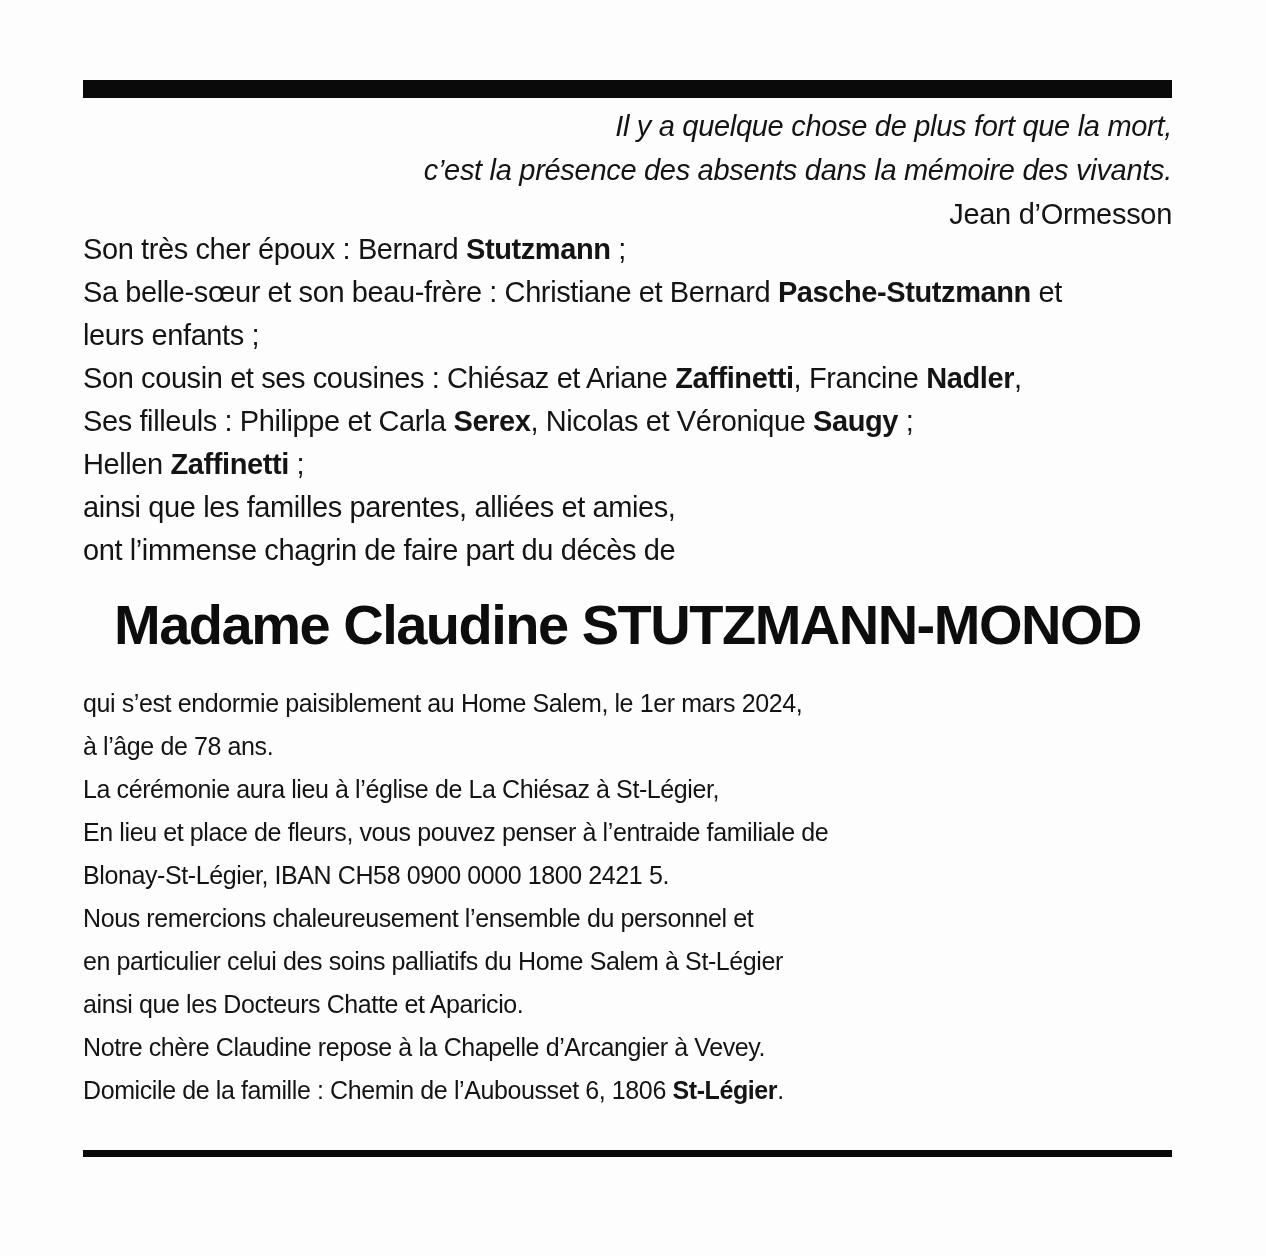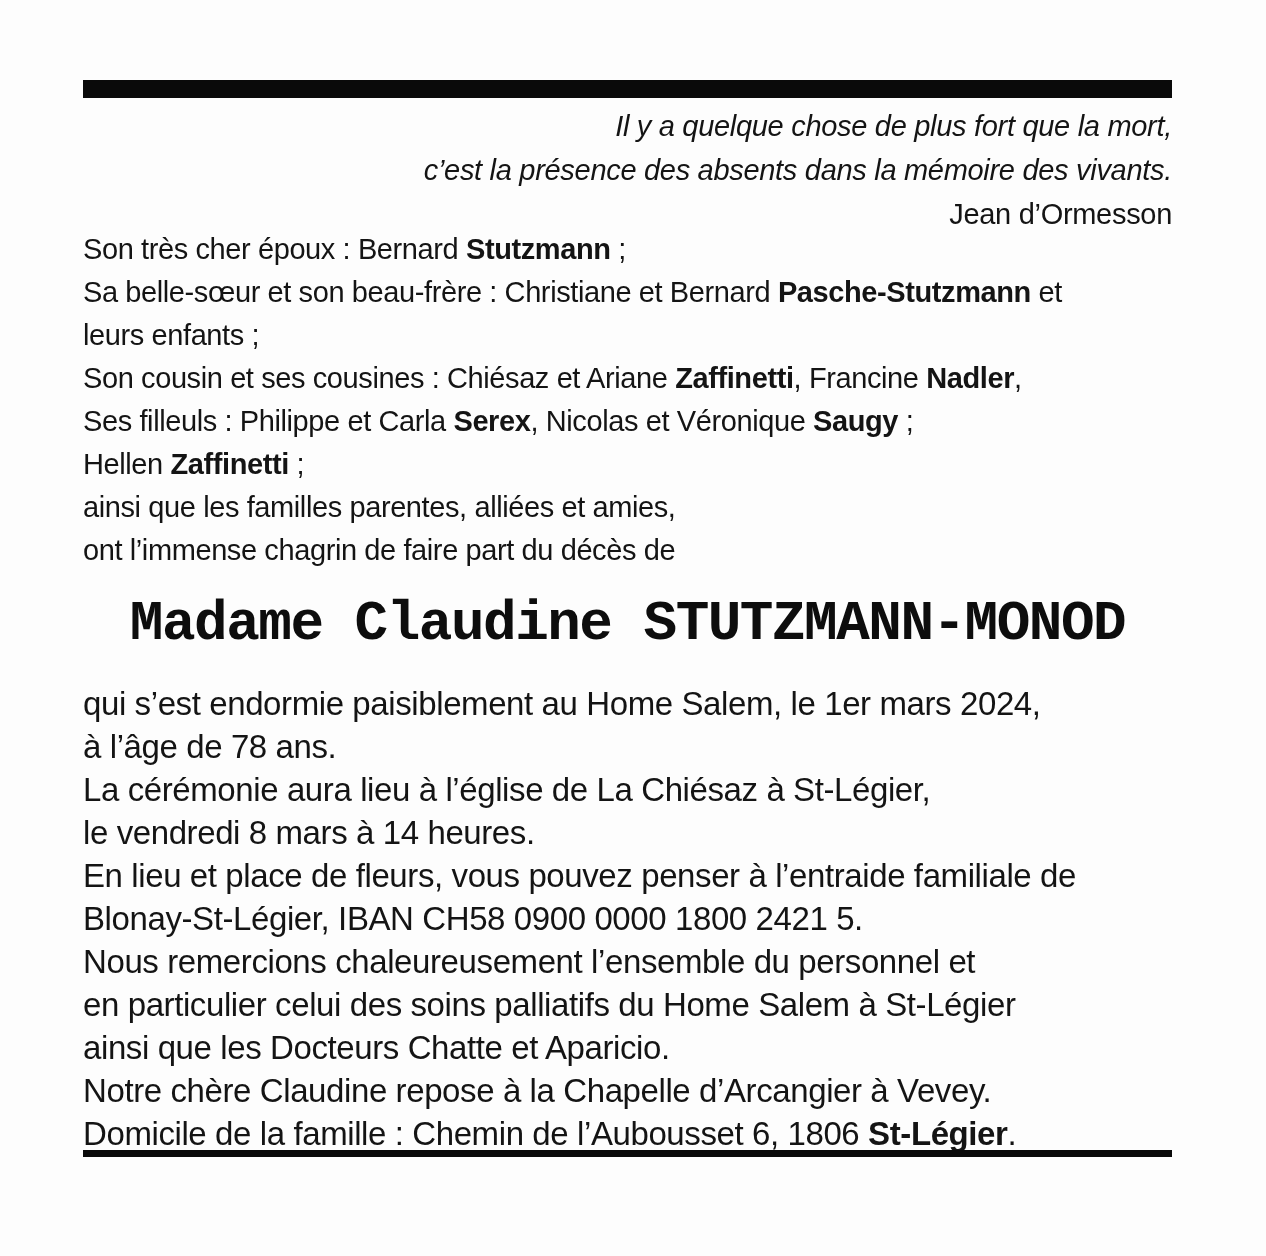--- a/index.html
+++ b/index.html
@@ -47,39 +47,38 @@
     font-size: 29px;
     line-height: 43px;
     letter-spacing: -0.4px;
     white-space: nowrap;
   }
   .closing {
     position: absolute;
     top: 682px;
     left: 83px;
     width: 1100px;
-    font-size: 33px;
+    font-size: 25px;
     line-height: 43px;
     letter-spacing: -0.4px;
     white-space: nowrap;
   }
   .line span.b { font-weight: bold; }
 
   .deceased {
     position: absolute;
     top: 592px;
     left: 83px;
     width: 1089px;
     text-align: center;
     font-size: 56px;
     font-weight: bold;
     letter-spacing: -1.5px;
     white-space: nowrap;
     color: #0d0d0d;
-    font-family: Liberation Mono, monospace;
   }
 </style>
 </head>
 <body>
 
 <div class="page">
 
   <div class="rule top"></div>
 
   <div class="quote">
@@ -98,21 +97,20 @@
       <div class="line"><span>ainsi que les familles parentes, alliées et amies,</span></div>
       <div class="line"><span>ont l’immense chagrin de faire part du décès de</span></div>
     </div>
 
   <div class="deceased">Madame Claudine STUTZMANN-MONOD</div>
 
   <div class="closing">
       <div class="line"><span>qui s’est endormie paisiblement au Home Salem, le 1er mars 2024,</span></div>
       <div class="line"><span>à l’âge de 78 ans.</span></div>
       <div class="line"><span>La cérémonie aura lieu à l’église de La Chiésaz à St-Légier,</span></div>
-      <div class="line"><span>le vendredi 8 mars à 14 heures.</span></div>
       <div class="line"><span>En lieu et place de fleurs, vous pouvez penser à l’entraide familiale de</span></div>
       <div class="line"><span>Blonay-St-Légier, IBAN CH58 0900 0000 1800 2421 5.</span></div>
       <div class="line"><span>Nous remercions chaleureusement l’ensemble du personnel et</span></div>
       <div class="line"><span>en particulier celui des soins palliatifs du Home Salem à St-Légier</span></div>
       <div class="line"><span>ainsi que les Docteurs Chatte et Aparicio.</span></div>
       <div class="line"><span>Notre chère Claudine repose à la Chapelle d’Arcangier à Vevey.</span></div>
       <div class="line"><span>Domicile de la famille : Chemin de l’Aubousset 6, 1806 </span><span class="b">St-Légier</span><span>.</span></div>
     </div>
 
   <div class="rule bottom"></div>

